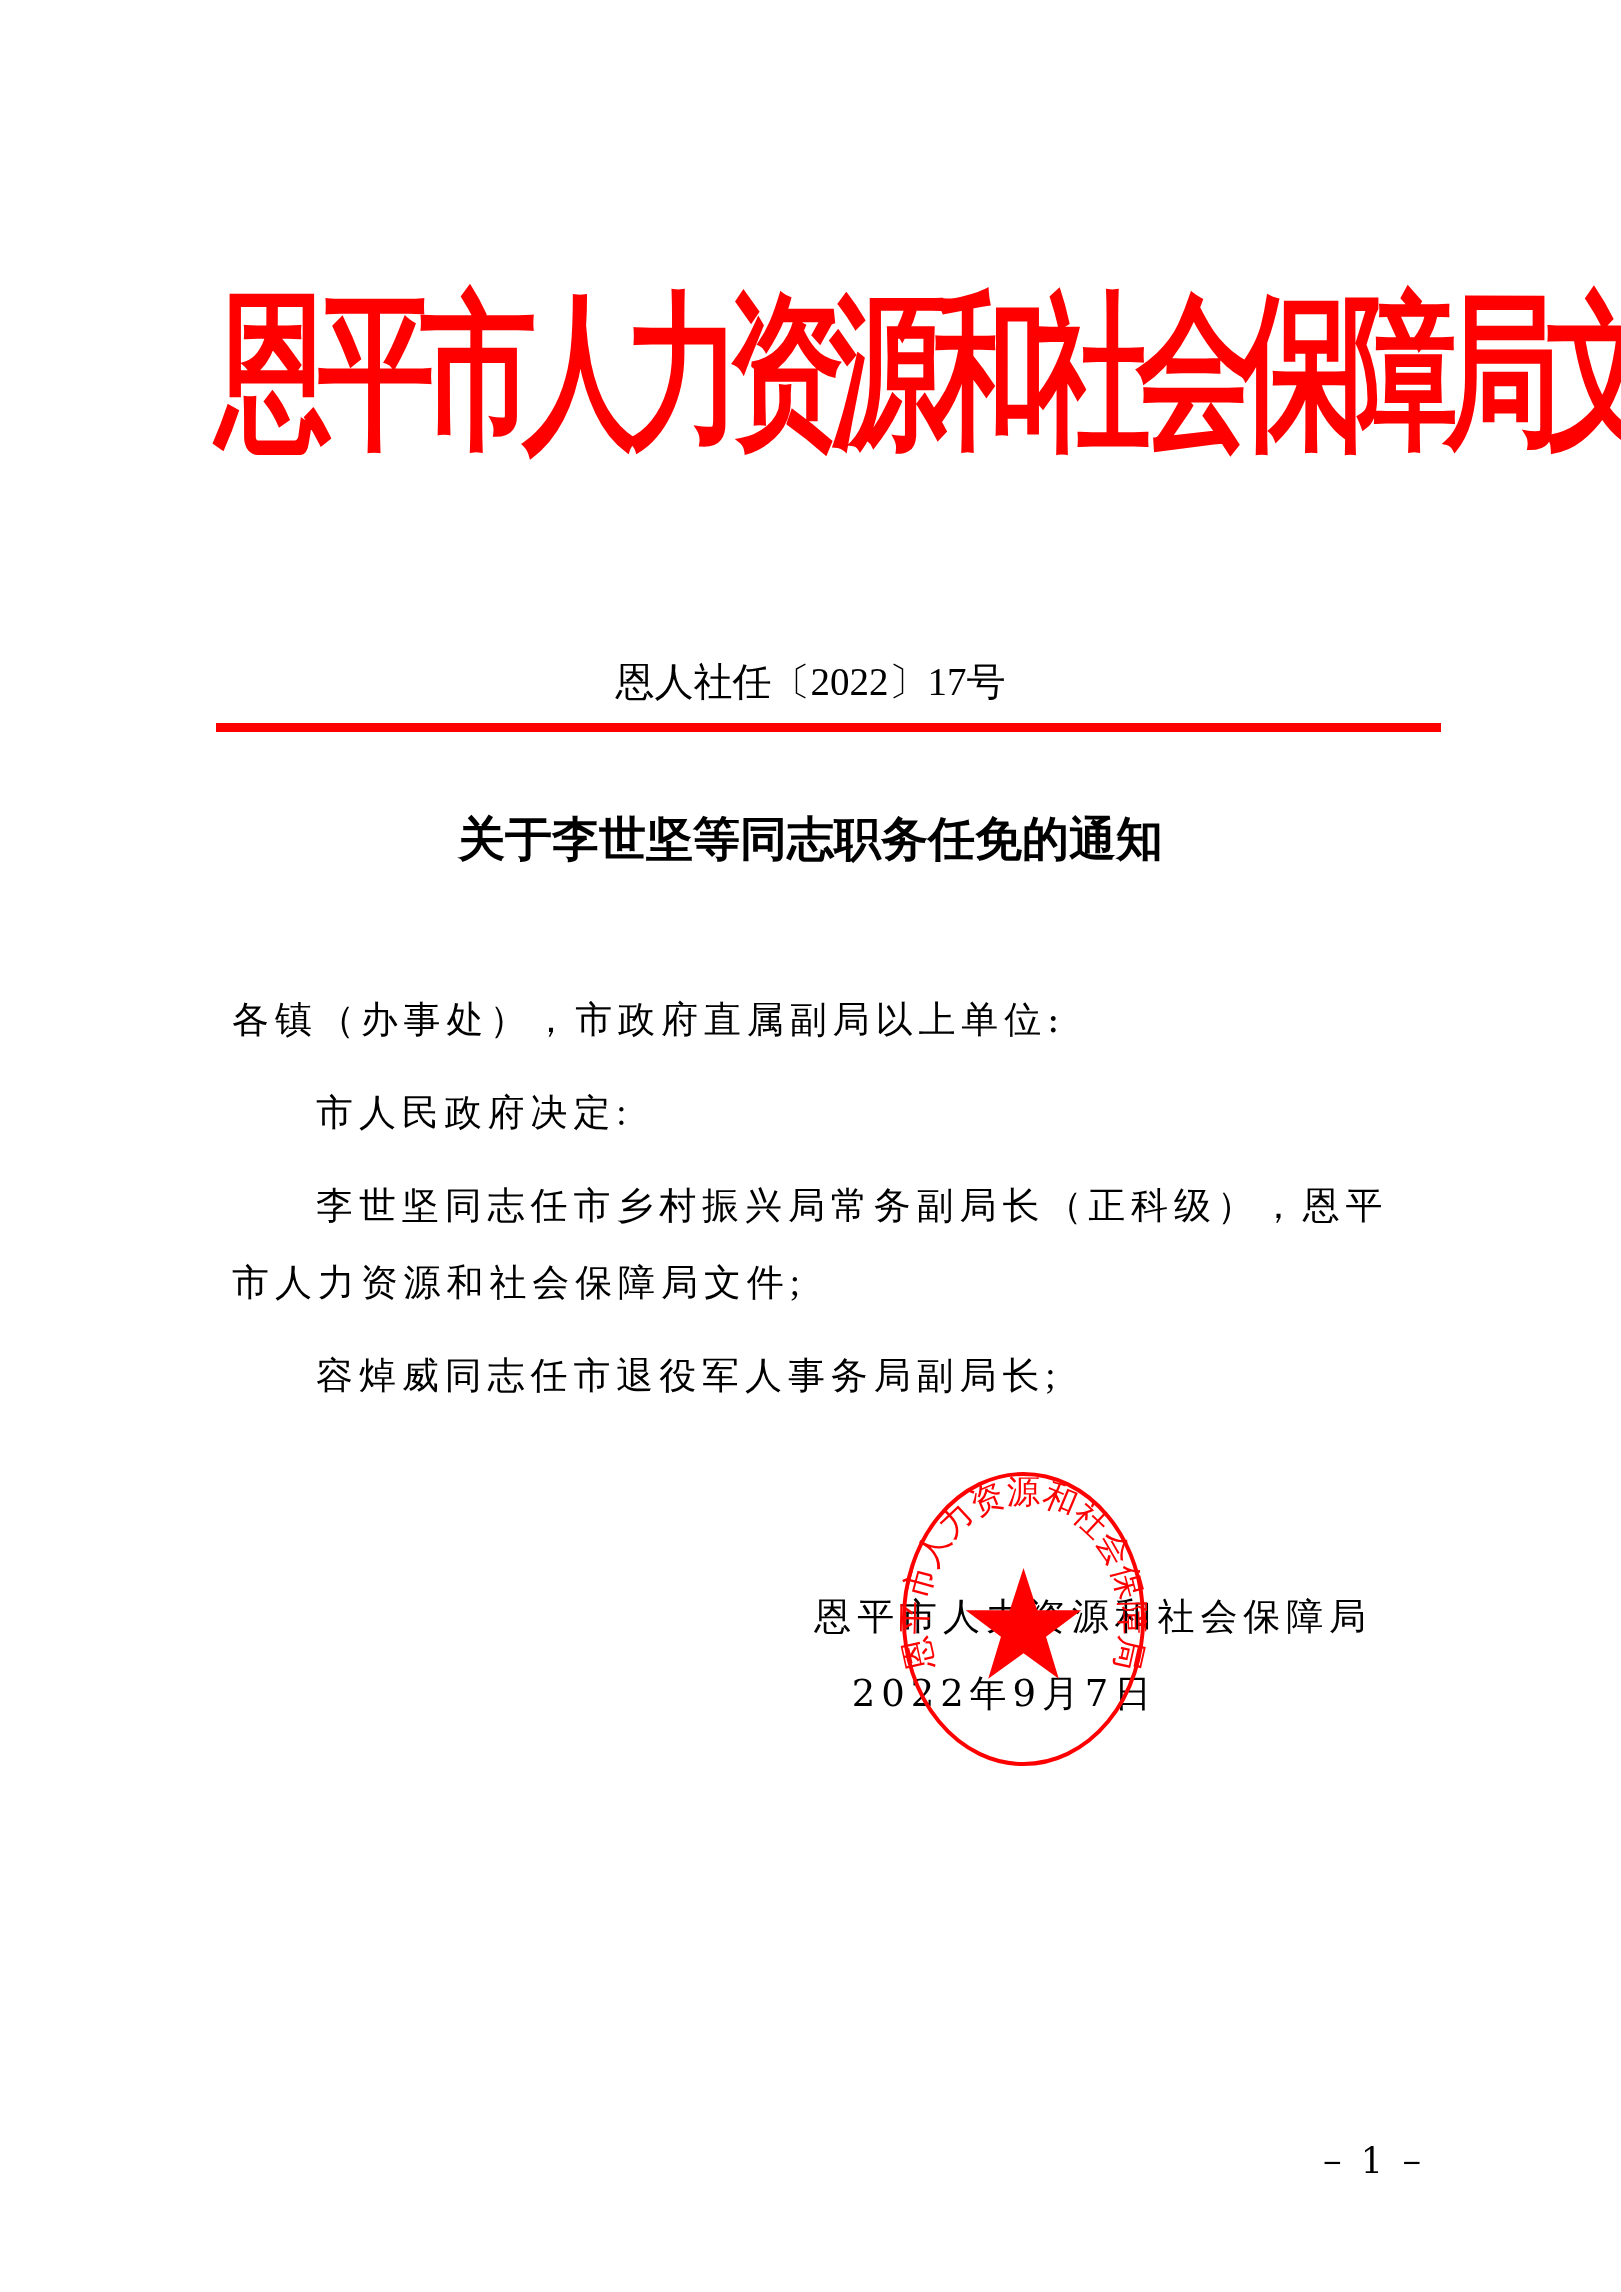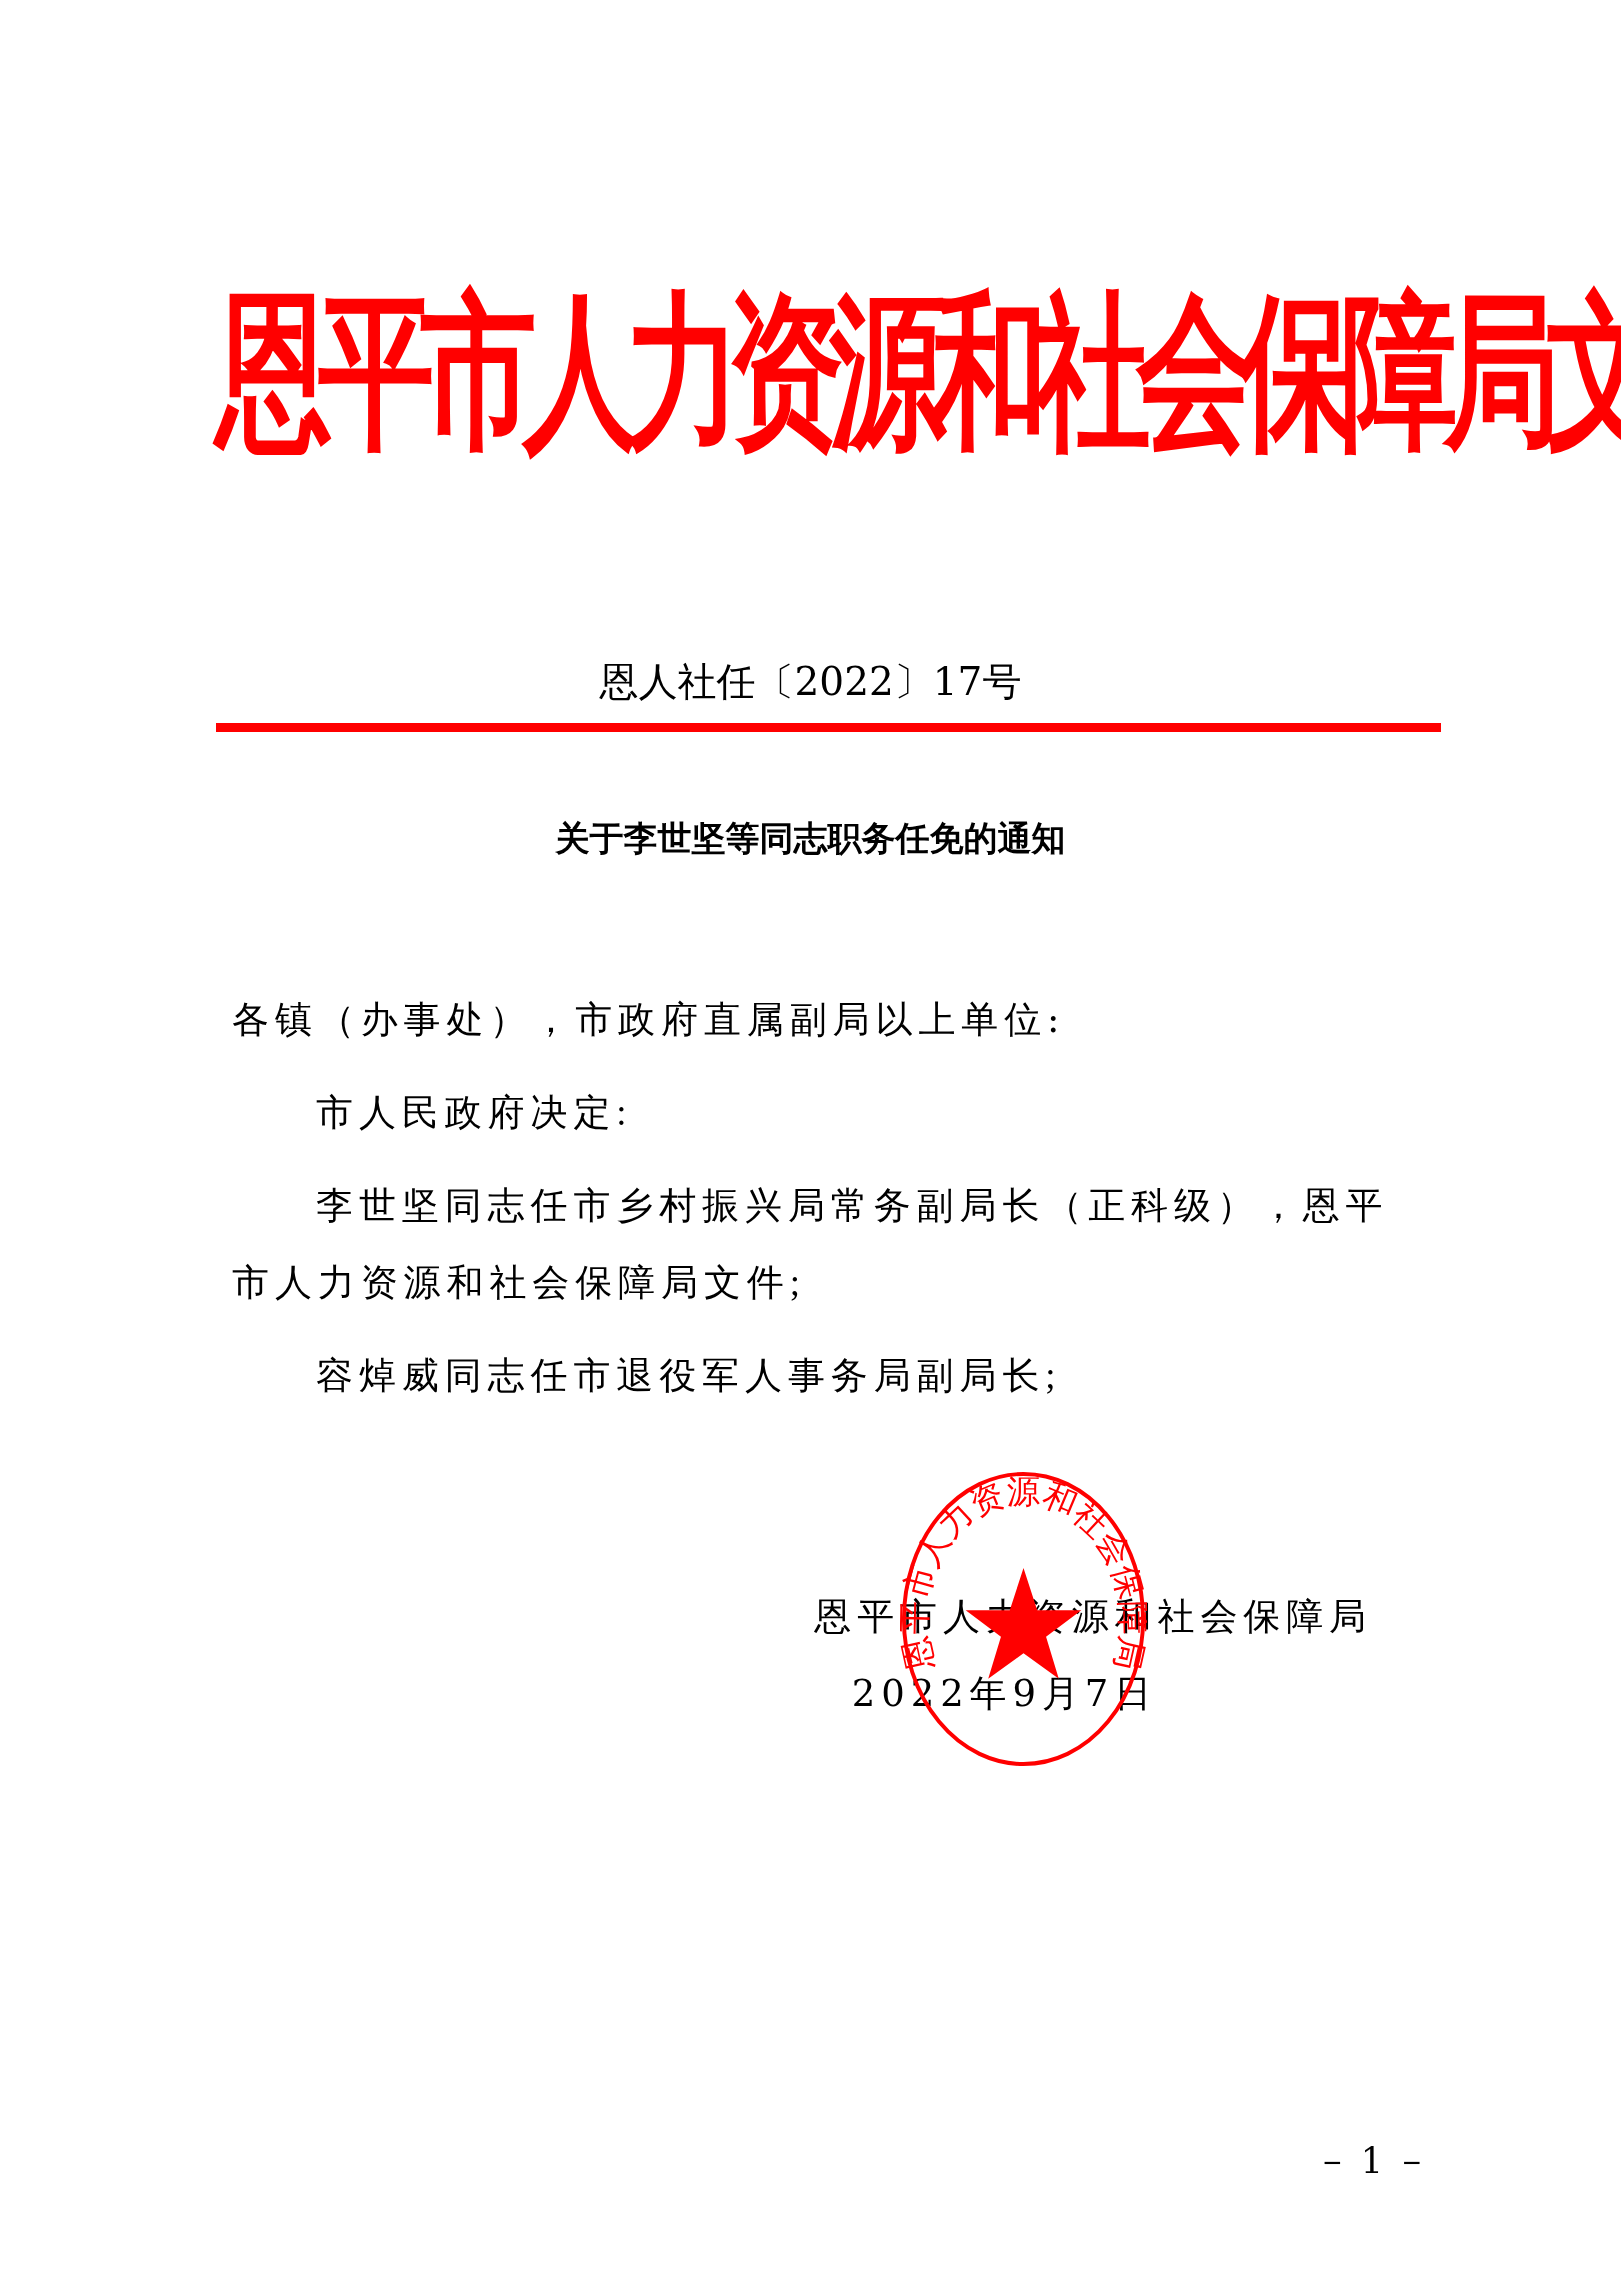--- a/index.html
+++ b/index.html
@@ -3,23 +3,23 @@
 <meta charset="utf-8">
 <style>
   html, body { margin:0; padding:0; background:#ffffff; }
   body { width:1621px; height:2293px; position:relative; overflow:hidden;
          font-family:"DejaVu Serif", "Liberation Serif", serif; color:#000; }
   .abs { position:absolute; }
   .masthead { left:216px; top:284px; width:1225px; height:176px;
               color:#ff0000; font-family:"DejaVu Sans","Liberation Sans",sans-serif;
               font-weight:bold; font-size:116px; line-height:176px; white-space:nowrap;
               text-align:center; transform:scaleY(1.45); transform-origin:center; letter-spacing:-13.7px; }
-  .docno { left:0; width:1621px; top:657px; text-align:center; font-size:39px; line-height:49px; }
+  .docno { left:0; width:1621px; top:657px; text-align:center; font-size:39px; line-height:49px;font-family:Liberation Serif, serif; }
   .redline { left:216px; top:723px; width:1225px; height:8.8px; background:#ff0000; }
-  .title { left:0; width:1621px; top:804px; text-align:center; font-size:34px; font-weight:bold;
+  .title { left:0; width:1621px; top:804px; text-align:center; font-size:47px; font-weight:bold;
            line-height:69px; font-family:"DejaVu Serif","Liberation Serif",serif; }
   .body { left:216px; width:1215px; top:965px; font-size:37px; line-height:77px; letter-spacing:5.9px; }
   .body p { margin:16px; }
   .indent { text-indent:84px;font-family:Liberation Serif, serif; }
   .signoff { left:784px; width:588px; top:1578px; font-size:37px; line-height:77px; text-align:right; letter-spacing:5.9px; }
   .signoff div { white-space:nowrap; }
   .date { padding-right:147px;text-align:center; }
   .seal { left:900px; top:1470px; width:247px; height:299px; pointer-events:none; }
   .pagenum { left:1274px; width:196px; top:2142px; text-align:center; font-size:35px; line-height:39px; }
 </style>

